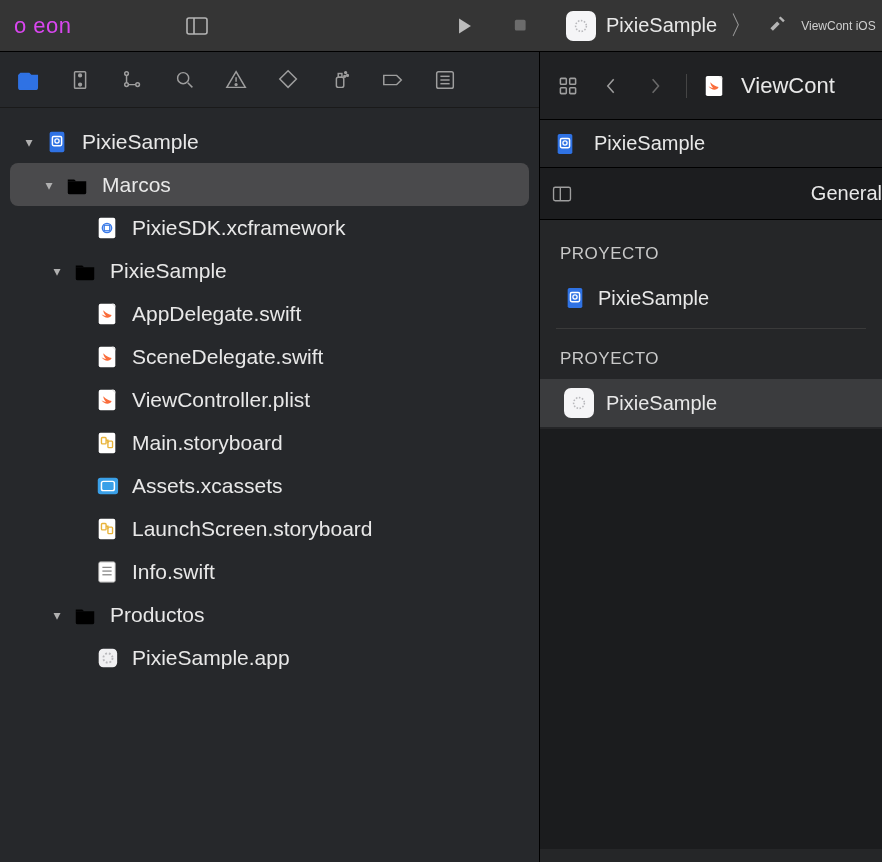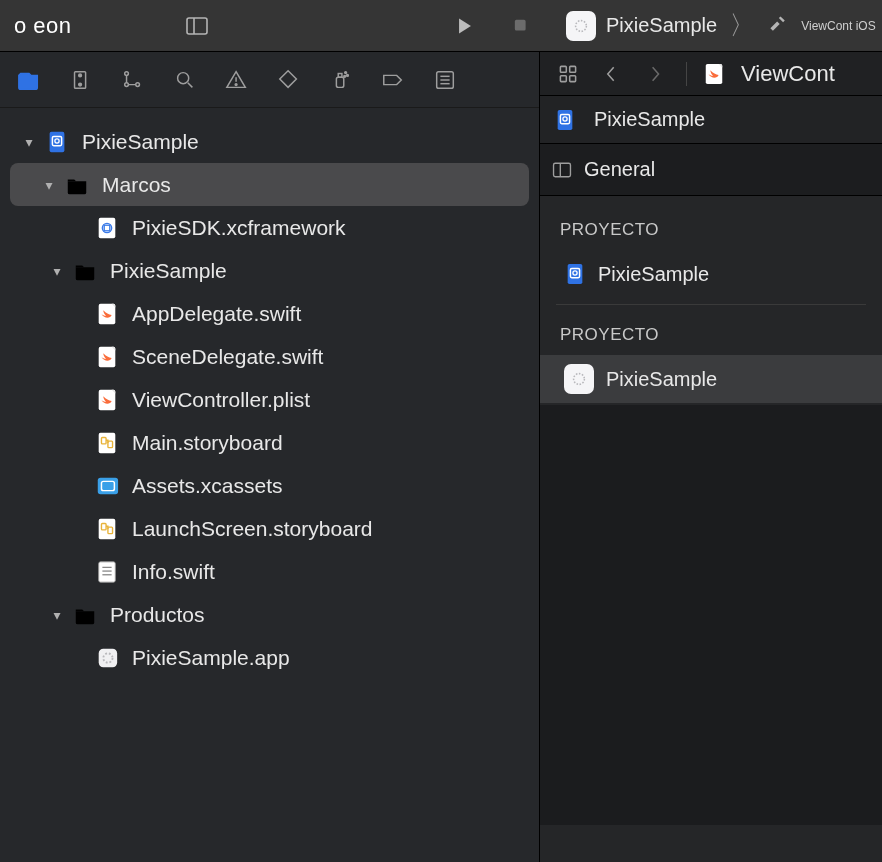--- a/index.html
+++ b/index.html
@@ -3,21 +3,21 @@
 <meta charset="utf-8">
 <style>
 * { margin: 0; padding: 0; box-sizing: border-box; font-family: -apple-system, 'SF Pro Display', 'Helvetica Neue', Arial, sans-serif; }
 html, body { width: 882px; height: 862px; background: #1e1e1e; color: #e8e8e8; overflow: hidden; }
 
 .app { display: flex; flex-direction: column; width: 100%; height: 100%; }
 
 
 .toolbar { display: flex; align-items: center; height: 52px; background: #353535; border-bottom: 1px solid #000; }
 .toolbar-left { display: flex; align-items: center; gap: 18px; padding-left: 14px; width: 540px; }
-.tb-text { font-size: 22px; color: #ffffff; letter-spacing: 0.5px; }
+.tb-text { font-size: 22px; color: #d946ef; letter-spacing: 0.5px; }
 .tb-gap { flex: 1; }
 .tb-iconbtn { width: 38px; height: 38px; display: flex; align-items: center; justify-content: center; color: #b5b5b5; }
 .tb-iconbtn svg { width: 26px; height: 26px; fill: none; stroke: currentColor; stroke-width: 1.6; }
 .tb-run svg { fill: #bcbcbc; stroke: none; width: 22px; height: 22px; }
 .tb-stop svg { fill: #6c6c6c; stroke: none; width: 20px; height: 20px; }
 .toolbar-right { display: flex; align-items: center; gap: 10px; padding-left: 26px; }
 .app-badge { width: 30px; height: 30px; border-radius: 7px; background: #f5f5f7; display: flex; align-items: center; justify-content: center; }
 .app-badge svg { width: 20px; height: 20px; }
 .scheme-text { font-size: 20px; color: #e8e8e8; }
 .chev { color: #9a9a9a; font-size: 26px; padding: 0 2px; }
@@ -40,34 +40,34 @@
 .row.sel { background: #4a4a4c; border-radius: 8px; margin: 0 10px; padding-left: 0; }
 .row.sel .indent { margin-left: -10px; }
 .indent { display: inline-block; }
 .disc { width: 18px; display: inline-flex; justify-content: center; color: #b0b0b0; font-size: 14px; }
 .ficon { width: 26px; height: 26px; display: inline-flex; align-items: center; justify-content: center; margin-right: 6px; }
 .ficon svg { width: 24px; height: 24px; }
 .label { color: #e8e8e8; }
 
 
 .editor { flex: 1; background: #1e1e1e; display: flex; flex-direction: column; min-width: 0; }
-.jumpbar { display: flex; align-items: center; height: 44px; gap: 16px; padding: 0 14px; border-bottom: 1px solid #000; background: #202123; }
+.jumpbar { display: flex; align-items: center; height: 68px; gap: 16px; padding: 0 14px; border-bottom: 1px solid #000; background: #202123; }
 .jb-btn { width: 28px; height: 28px; display: flex; align-items: center; justify-content: center; color: #9e9e9e; }
 .jb-btn svg { width: 22px; height: 22px; fill: none; stroke: currentColor; stroke-width: 1.8; }
 .jb-div { width: 1px; height: 24px; background: #454545; }
 .jb-file { display: flex; align-items: center; gap: 10px; font-size: 22px; }
 .jb-file .ficon { width: 22px; height: 22px; }
 
 .crumb { display: flex; align-items: center; height: 48px; padding: 0 14px; gap: 12px; border-bottom: 1px solid #000; background: #222325; font-size: 20px; }
 .crumb .ficon { width: 22px; height: 22px; }
 
 .tabs-row { display: flex; align-items: center; height: 52px; border-bottom: 1px solid #000; background: #1c1d1f; }
 .tabs-side { width: 44px; display: flex; align-items: center; justify-content: center; color: #9e9e9e; }
 .tabs-side svg { width: 22px; height: 22px; fill: none; stroke: currentColor; stroke-width: 1.6; }
-.tabs-center { flex: 1; text-align: left; font-size: 20px; color: #e8e8e8; }
+.tabs-center { flex: 1; text-align: right; font-size: 20px; color: #e8e8e8; }
 
 .settings { flex: 1; background: #252628; padding-top: 10px; }
 .sect-head { font-size: 17px; color: #c9c9c9; letter-spacing: 0.5px; padding: 14px 20px 10px; }
 .sect-item { display: flex; align-items: center; gap: 12px; height: 48px; padding: 0 24px; font-size: 20px; }
 .sect-item.sel { background: #3b3c3e; }
 .sect-div { height: 1px; background: #3a3a3a; margin: 6px 16px; }
 .proj-icon { width: 22px; height: 28px; }
 .proj-icon svg { width: 100%; height: 100%; }
 .tgt-icon { width: 30px; height: 30px; border-radius: 7px; background: #f5f5f7; display: flex; align-items: center; justify-content: center; }
 .tgt-icon svg { width: 20px; height: 20px; }

